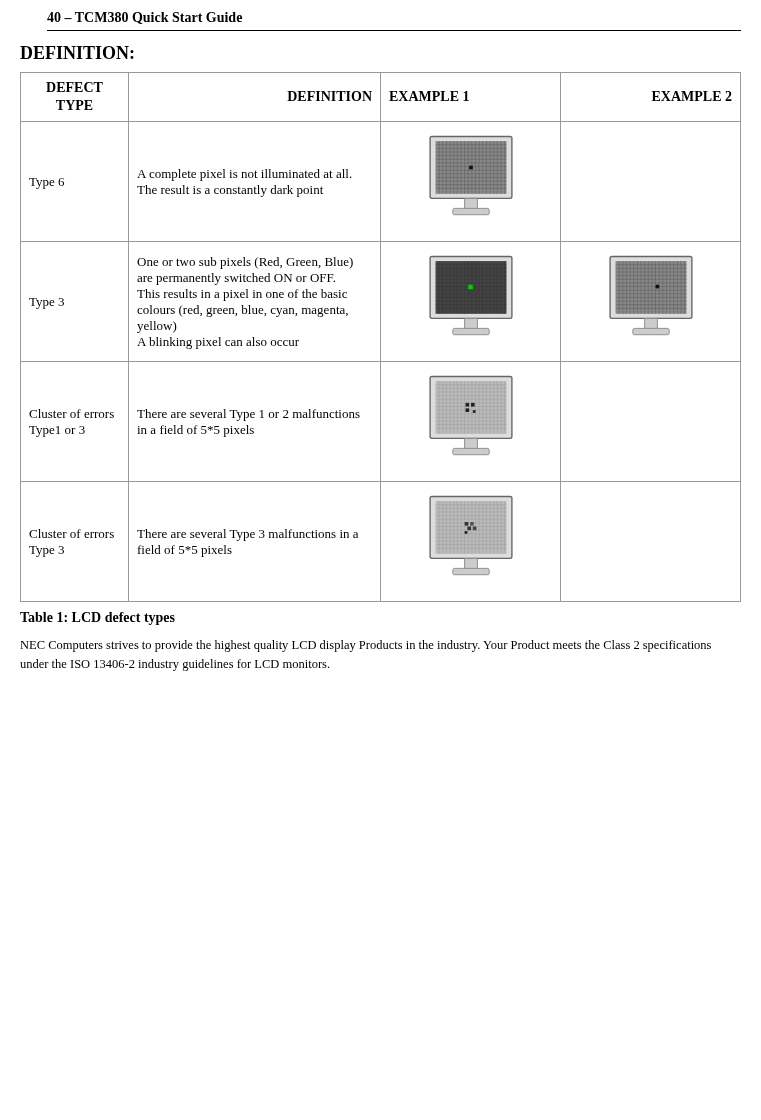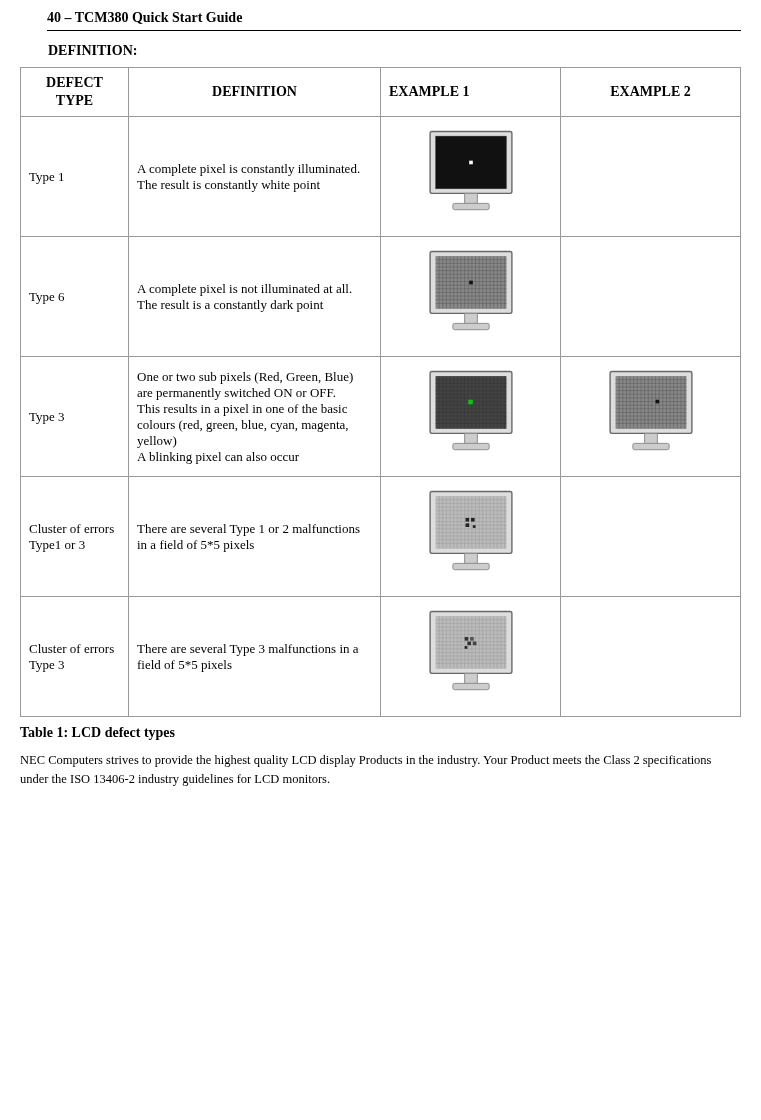--- a/index.html
+++ b/index.html
@@ -16,42 +16,41 @@
       font-size: 14px;
       font-weight: bold;
       border-bottom: 1px solid #000;
       padding-bottom: 4px;
       margin-bottom: 12px;
       margin-left: 27px;
     }
     .definition-heading {
       font-weight: bold;
       margin-bottom: 8px;
-      font-size: 14px;
-      margin-left: 28px;
+      font-size: 18px;
     }
     table.defect-table {
       width: 100%;
       border-collapse: collapse;
       border: 1px solid #999;
     }
     table.defect-table th, table.defect-table td {
       border: 1px solid #999;
       padding: 6px 8px;
       vertical-align: middle;
     }
     .col-defect { width: 15%; text-align: center; }
     .col-definition { width: 35%; }
     .col-example1 { width: 25%; text-align: left; }
-    .col-example2 { width: 25%; text-align: center; }
+    .col-example2 { width: 25%; }
     thead th {
       background: #fff;
       font-weight: bold;
       font-size: 14px;
-      text-align: center;
+      text-align: right;
       padding: 10px 8px;
     }
     thead th.col-defect {
       font-size: 14px;
     }
     .defect-type-label {
       font-weight: bold;
       font-size: 14px;
       line-height: 1.3;
     }
@@ -97,44 +96,20 @@
   <thead>
     <tr>
       <th class="col-defect defect-type-label">DEFECT TYPE</th>
       <th class="col-definition">DEFINITION</th>
       <th class="col-example1">EXAMPLE 1</th>
       <th class="col-example2">EXAMPLE 2</th>
     </tr>
   </thead>
   <tbody>
 
-    <tr>
-      <td class="col-defect defect-cell">Type 1</td>
-      <td class="col-definition defect-cell">
-        A complete pixel is constantly illuminated.<br>The result is constantly white point
-      </td>
-      <td class="col-example1">
-        <div class="monitor-container">
-
-          <svg class="monitor" viewBox="0 0 100 110" xmlns="http://www.w3.org/2000/svg">
-
-            <rect x="5" y="5" width="90" height="68" rx="2" ry="2" fill="#ddd" stroke="#666" stroke-width="1.5"></rect>
-
-            <rect x="11" y="10" width="78" height="58" fill="#111" stroke="#444" stroke-width="0.5"></rect>
-
-            <rect x="48" y="37" width="4" height="4" fill="white"></rect>
-
-            <rect x="43" y="73" width="14" height="12" fill="#ccc" stroke="#888" stroke-width="1"></rect>
-
-            <rect x="30" y="84" width="40" height="7" rx="2" ry="2" fill="#ccc" stroke="#888" stroke-width="1"></rect>
-          </svg>
-        </div>
-      </td>
-      <td class="col-example2"></td>
-    </tr>
 
     <tr>
       <td class="col-defect defect-cell">Type 6</td>
       <td class="col-definition defect-cell">
         A complete pixel is not illuminated at all.<br>The result is a constantly dark point
       </td>
       <td class="col-example1">
         <div class="monitor-container">
           <svg class="monitor" viewBox="0 0 100 110" xmlns="http://www.w3.org/2000/svg">
             <rect x="5" y="5" width="90" height="68" rx="2" ry="2" fill="#ddd" stroke="#666" stroke-width="1.5"></rect>

